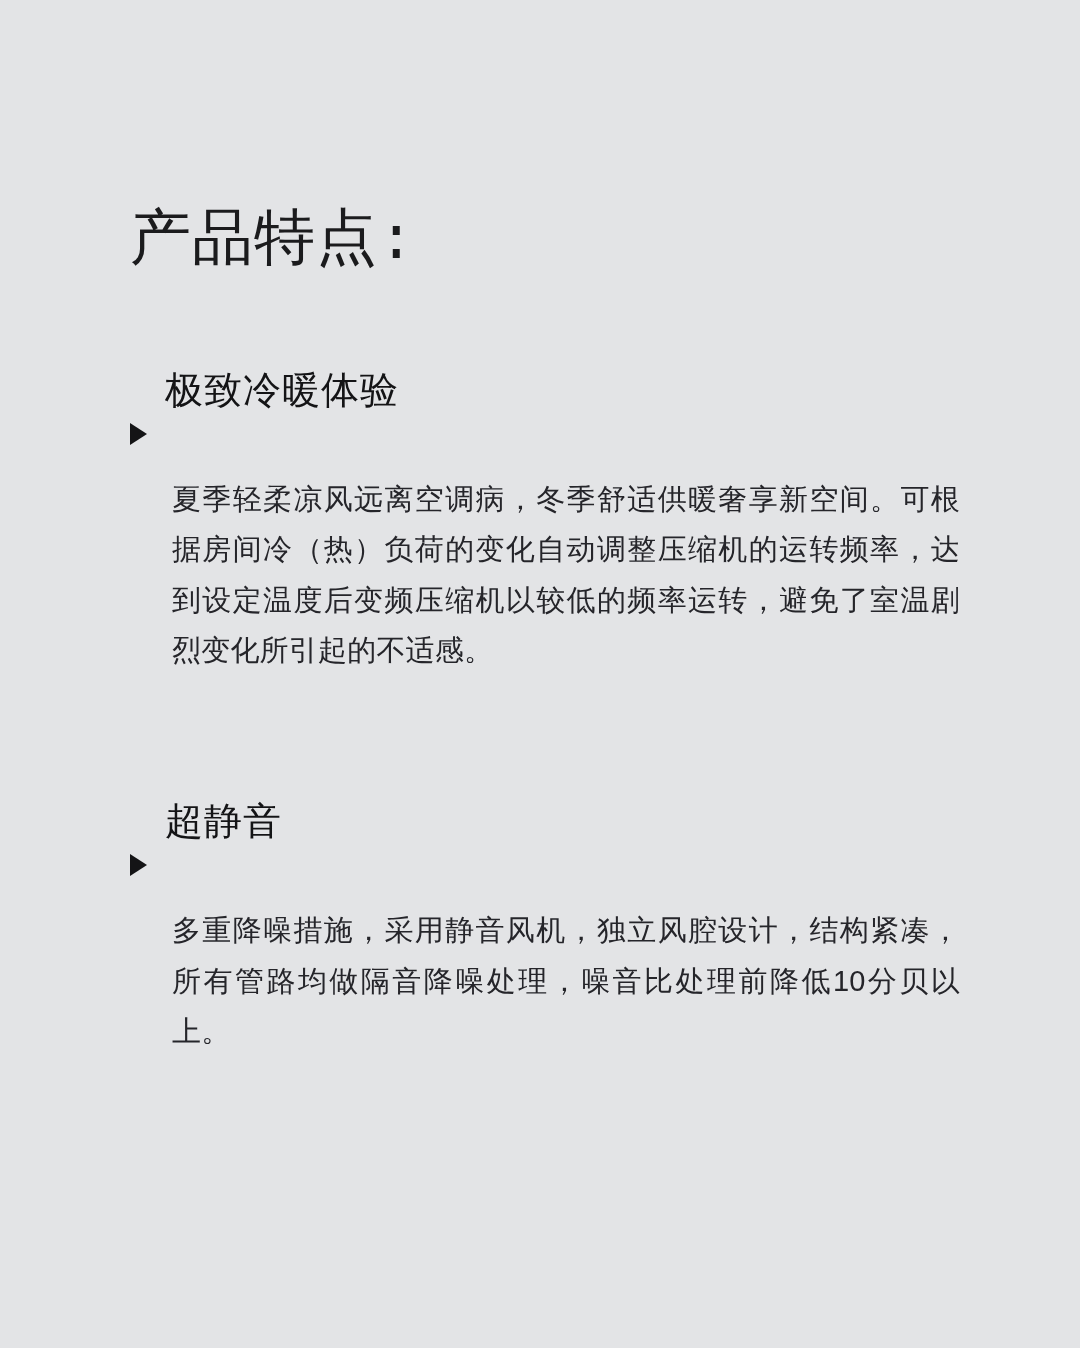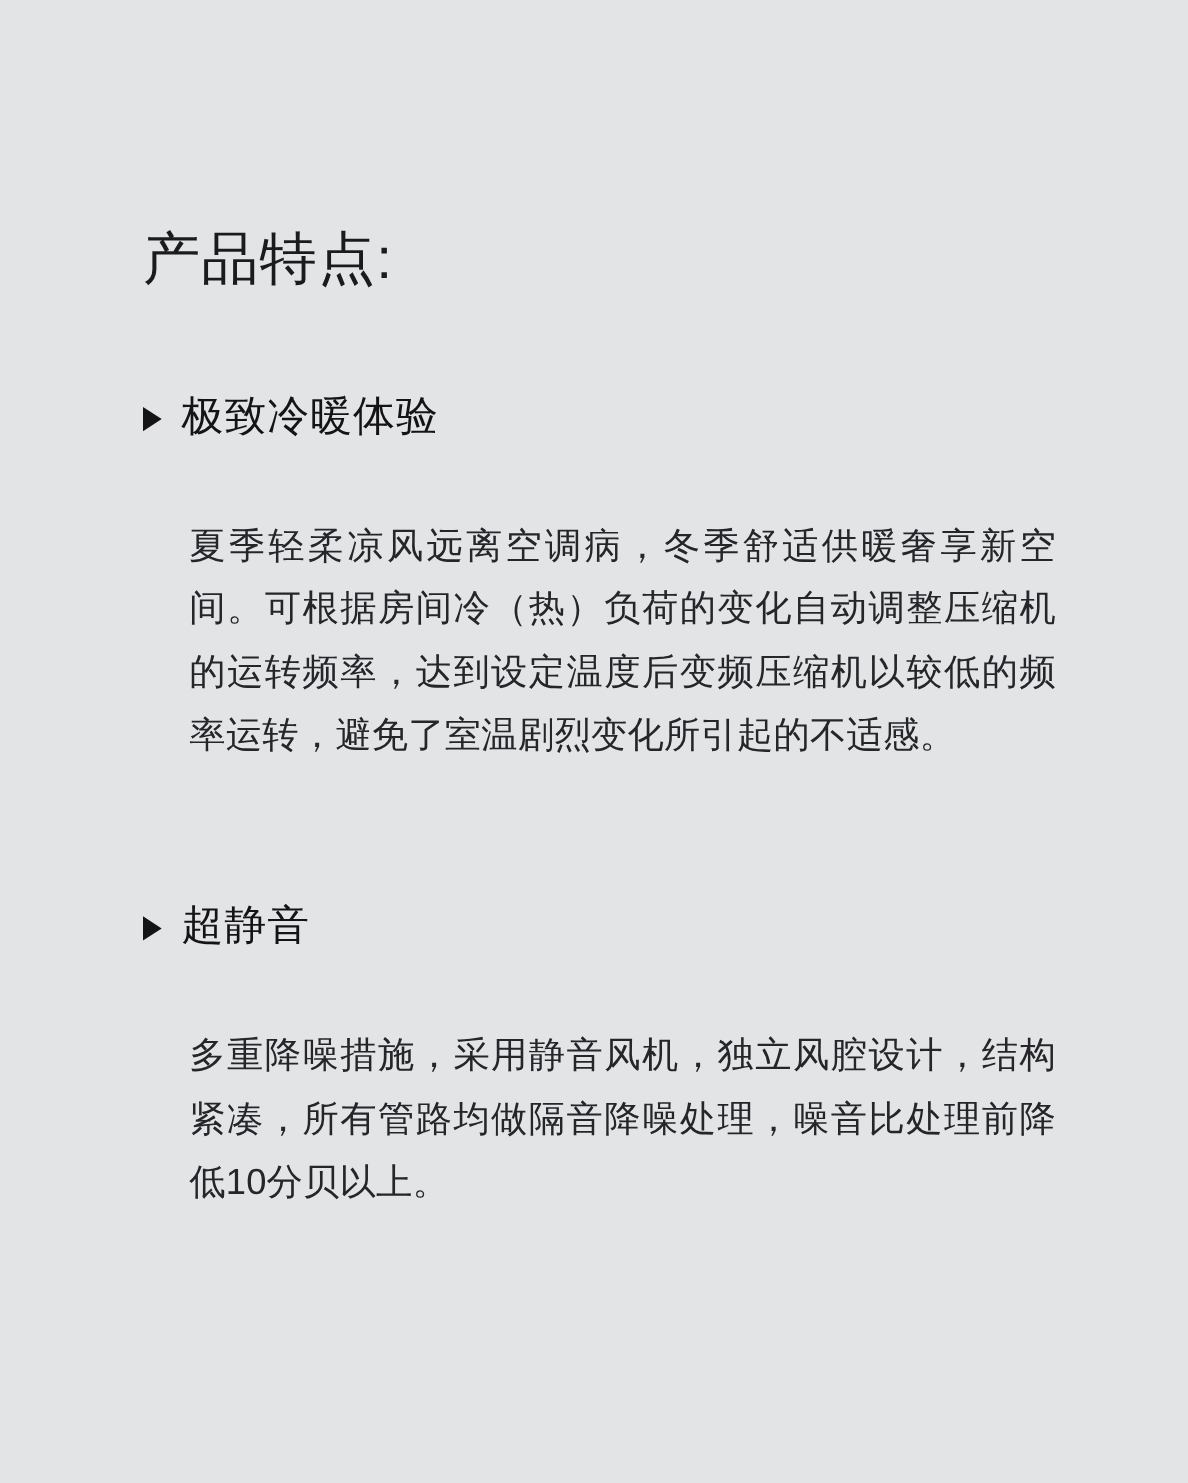--- a/index.html
+++ b/index.html
@@ -15,57 +15,58 @@
     overflow: hidden;
   }
   .page {
     position: relative;
     width: 1080px;
     height: 1348px;
     box-sizing: border-box;
     padding: 205px 110px 0 130px;
   }
   .page-title {
-    font-size: 52px;
+    font-size: 61px;
     font-weight: 400;
     letter-spacing: 1px;
     color: #1b1b1d;
     margin: 0 0 58px 0;
     line-height: 1.2;
+    font-family: Liberation Mono, monospace;
   }
   .feature {
     margin-bottom: 62px;
   }
   .feature:last-child {
     margin-bottom: 0;
   }
   .feature-head {
     display: flex;
-    align-items: center;
+    align-items: flex-end;
     gap: 18px;
     margin-bottom: 14px;
   }
   .bullet-icon {
     width: 0;
     height: 0;
     flex: 0 0 auto;
     border-left: 17px solid #141416;
     border-top: 11px solid transparent;
     border-bottom: 11px solid transparent;
     margin-top: 2px;
   }
   .feature-title {
     font-size: 38px;
     font-weight: 400;
     line-height: 1.2;
     color: #141416;
     letter-spacing: 1px;
   }
   .feature-body {
-    font-size: 33px;
+    font-size: 29px;
     line-height: 1.74;
     color: #25252a;
     text-align: justify;
     padding-left: 42px;
     padding-right: 10px;
     letter-spacing: 0.2px;
   }
   .spacer-lg { height: 30px; }
 </style>
 </head>

